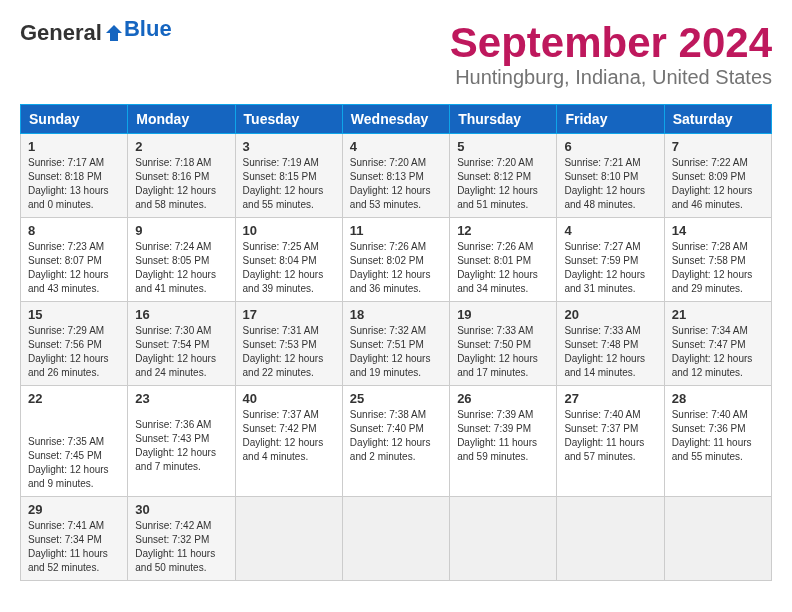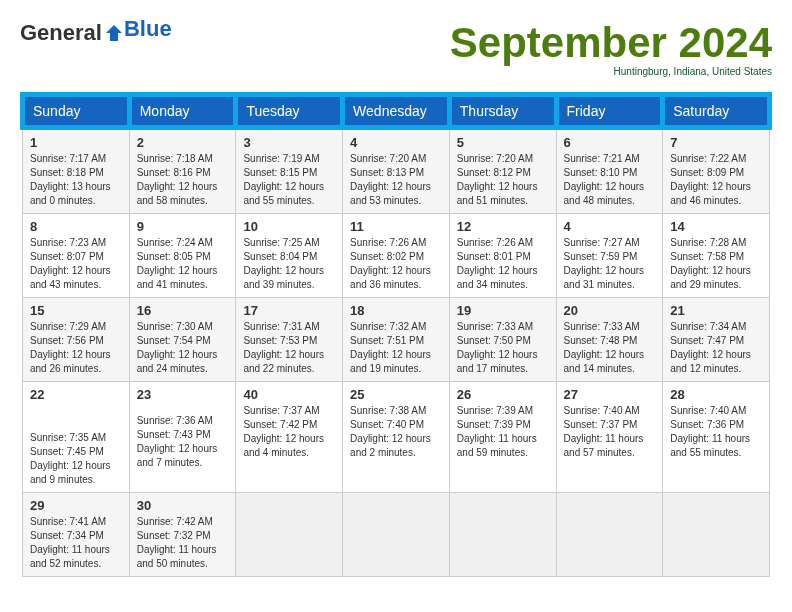--- a/index.html
+++ b/index.html
@@ -34,40 +34,40 @@
       width: 20px;
       height: 20px;
       margin-left: 2px;
     }
     .title-section {
       text-align: right;
     }
     .calendar-title {
       font-size: 42px;
       font-weight: bold;
-      color: #4d7c0f;
+      color: #be185d;
       line-height: 1.1;
     }
     .calendar-subtitle {
-      font-size: 10px;
-      color: #14532d;
+      font-size: 20px;
+      color: #737373;
     }
     .calendar-table {
       width: 100%;
       border-collapse: collapse;
       border: 1px solid #ccc;
     }
     .calendar-table th {
       background-color: #1565c0;
       color: white;
       text-align: left;
       padding: 6px 8px;
       font-size: 14px;
-      font-weight: normal;
-      border: 5px solid #0ea5e9;
+      font-weight: bold;
+      border: 1px solid #0ea5e9;
     }
     .calendar-table td {
       vertical-align: top;
       padding: 5px 7px;
       border: 1px solid #ccc;
       font-size: 10.5px;
       color: #333;
       width: 14.28%;
       min-height: 80px;
       background: #fff;

